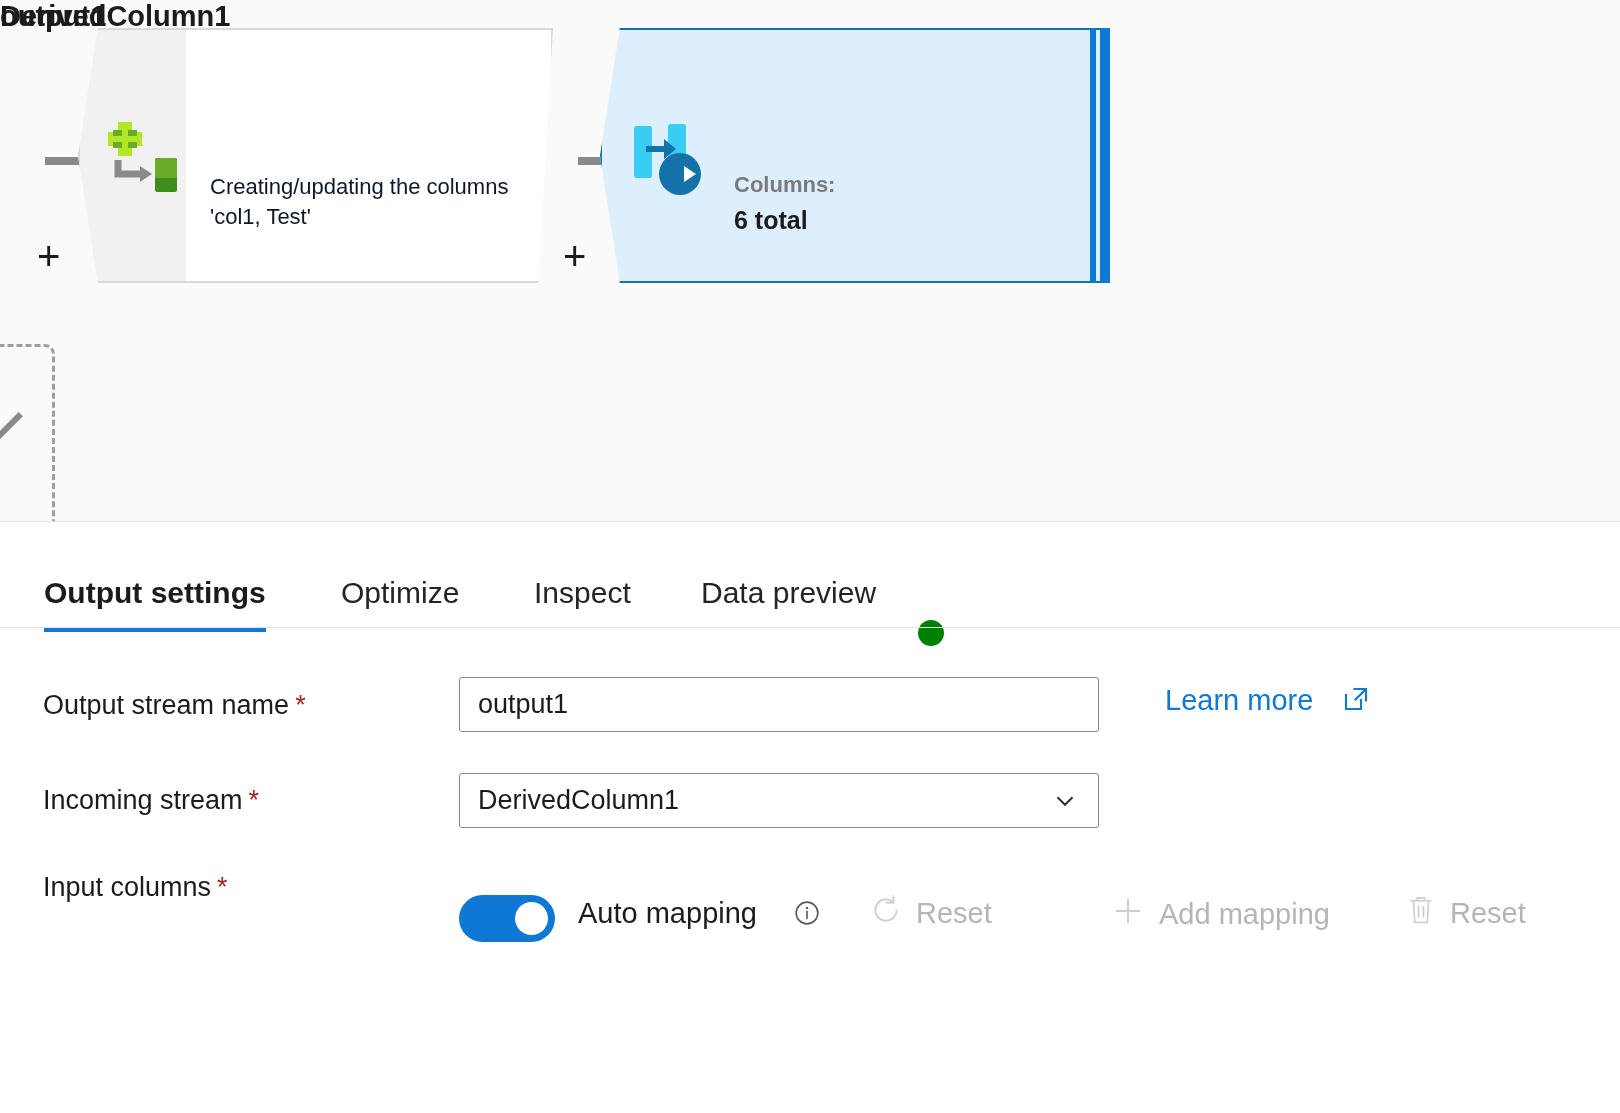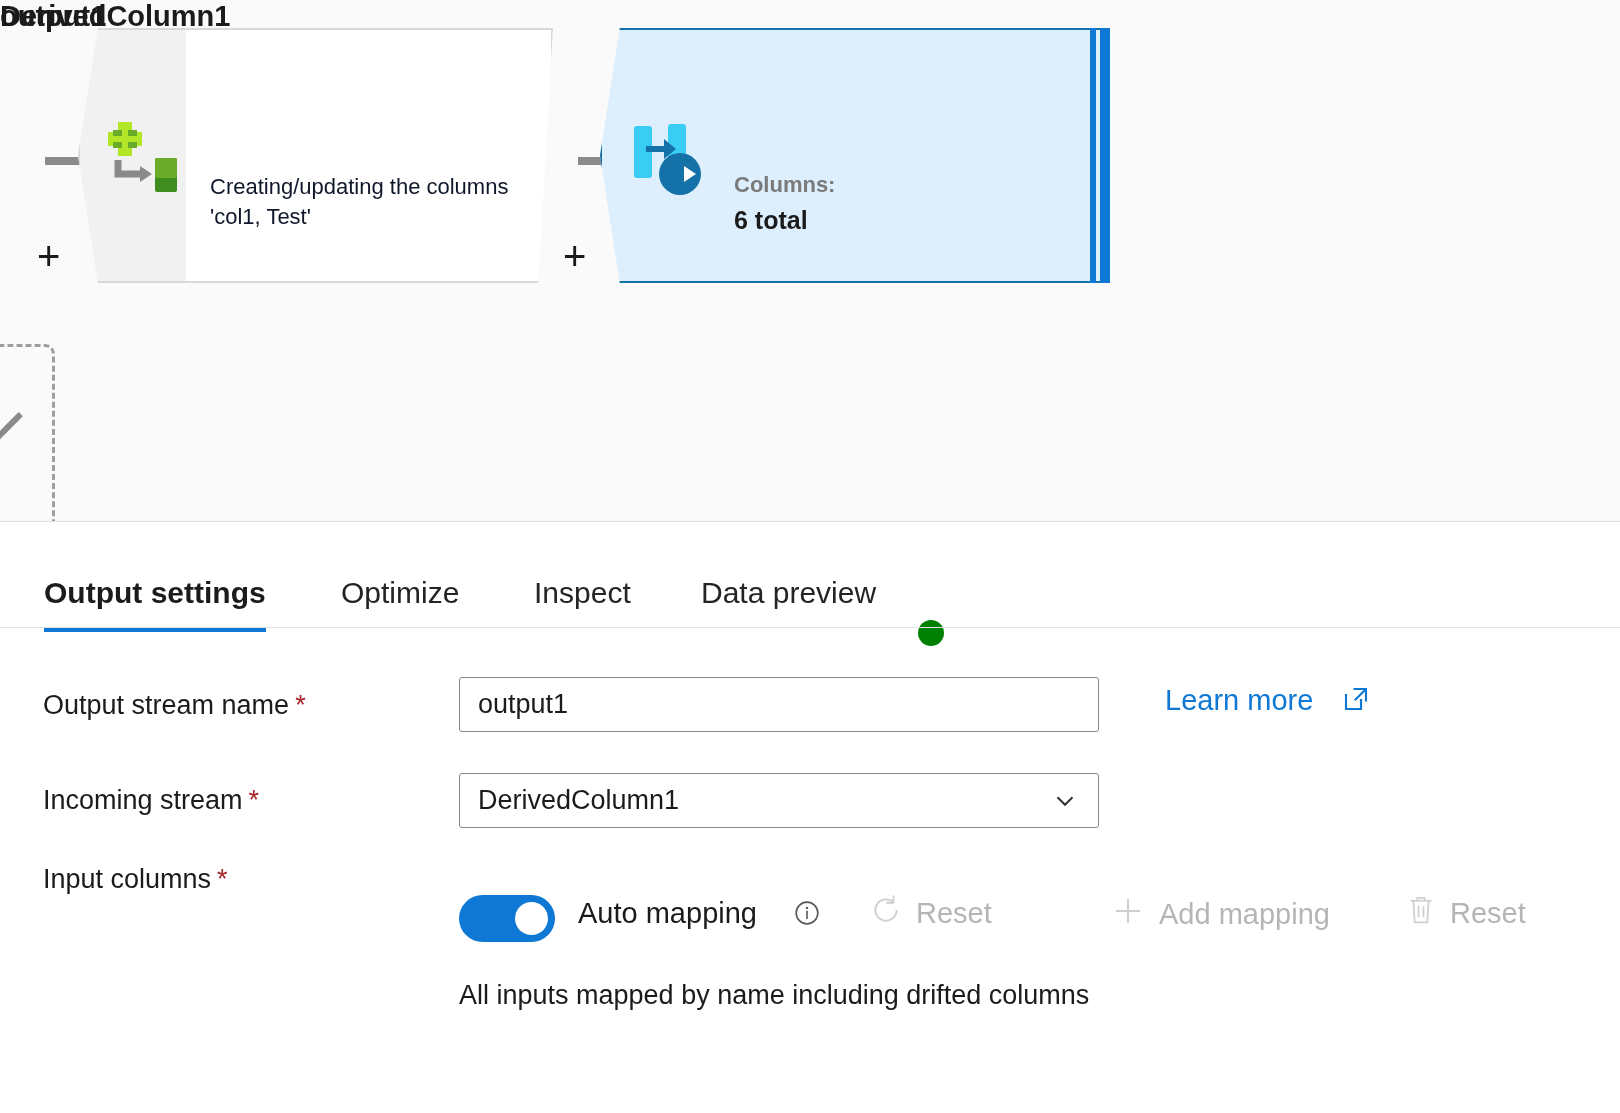--- a/index.html
+++ b/index.html
@@ -238,21 +238,21 @@
     color: #1b1b1b;
     white-space: nowrap;
   }
   .req {
     color: #a4262c;
     font-size: 27px;
     margin-left: 6px;
   }
   #label-output-name { top: 168px; }
   #label-incoming { top: 263px; }
-  #label-input-cols { top: 342px; }
+  #label-input-cols { top: 350px; }
 
   .field {
     position: absolute;
     left: 459px;
     width: 640px; height: 55px;
     border: 1px solid #8a8886;
     border-radius: 3px;
     background: #ffffff;
     font-size: 27px;
     color: #1b1b1b;
@@ -479,14 +479,13 @@
       <svg width="30" height="32" viewBox="0 0 24 26" fill="none" stroke="#cfcfcf" stroke-width="1.4">
         <path d="M3.5 5.5 H20.5"></path>
         <path d="M9 5.5 V3.2 h6 V5.5"></path>
         <path d="M5.8 5.5 L6.9 23 h10.2 L18.2 5.5"></path>
         <path d="M10 9.5 V19 M14 9.5 V19"></path>
       </svg>
     </span>
     <span>Reset</span>
   </div>
 
-  <div id="mapping-note">All inputs mapped by name including drifted columns</div>
 </div>
 
 </body></html>

